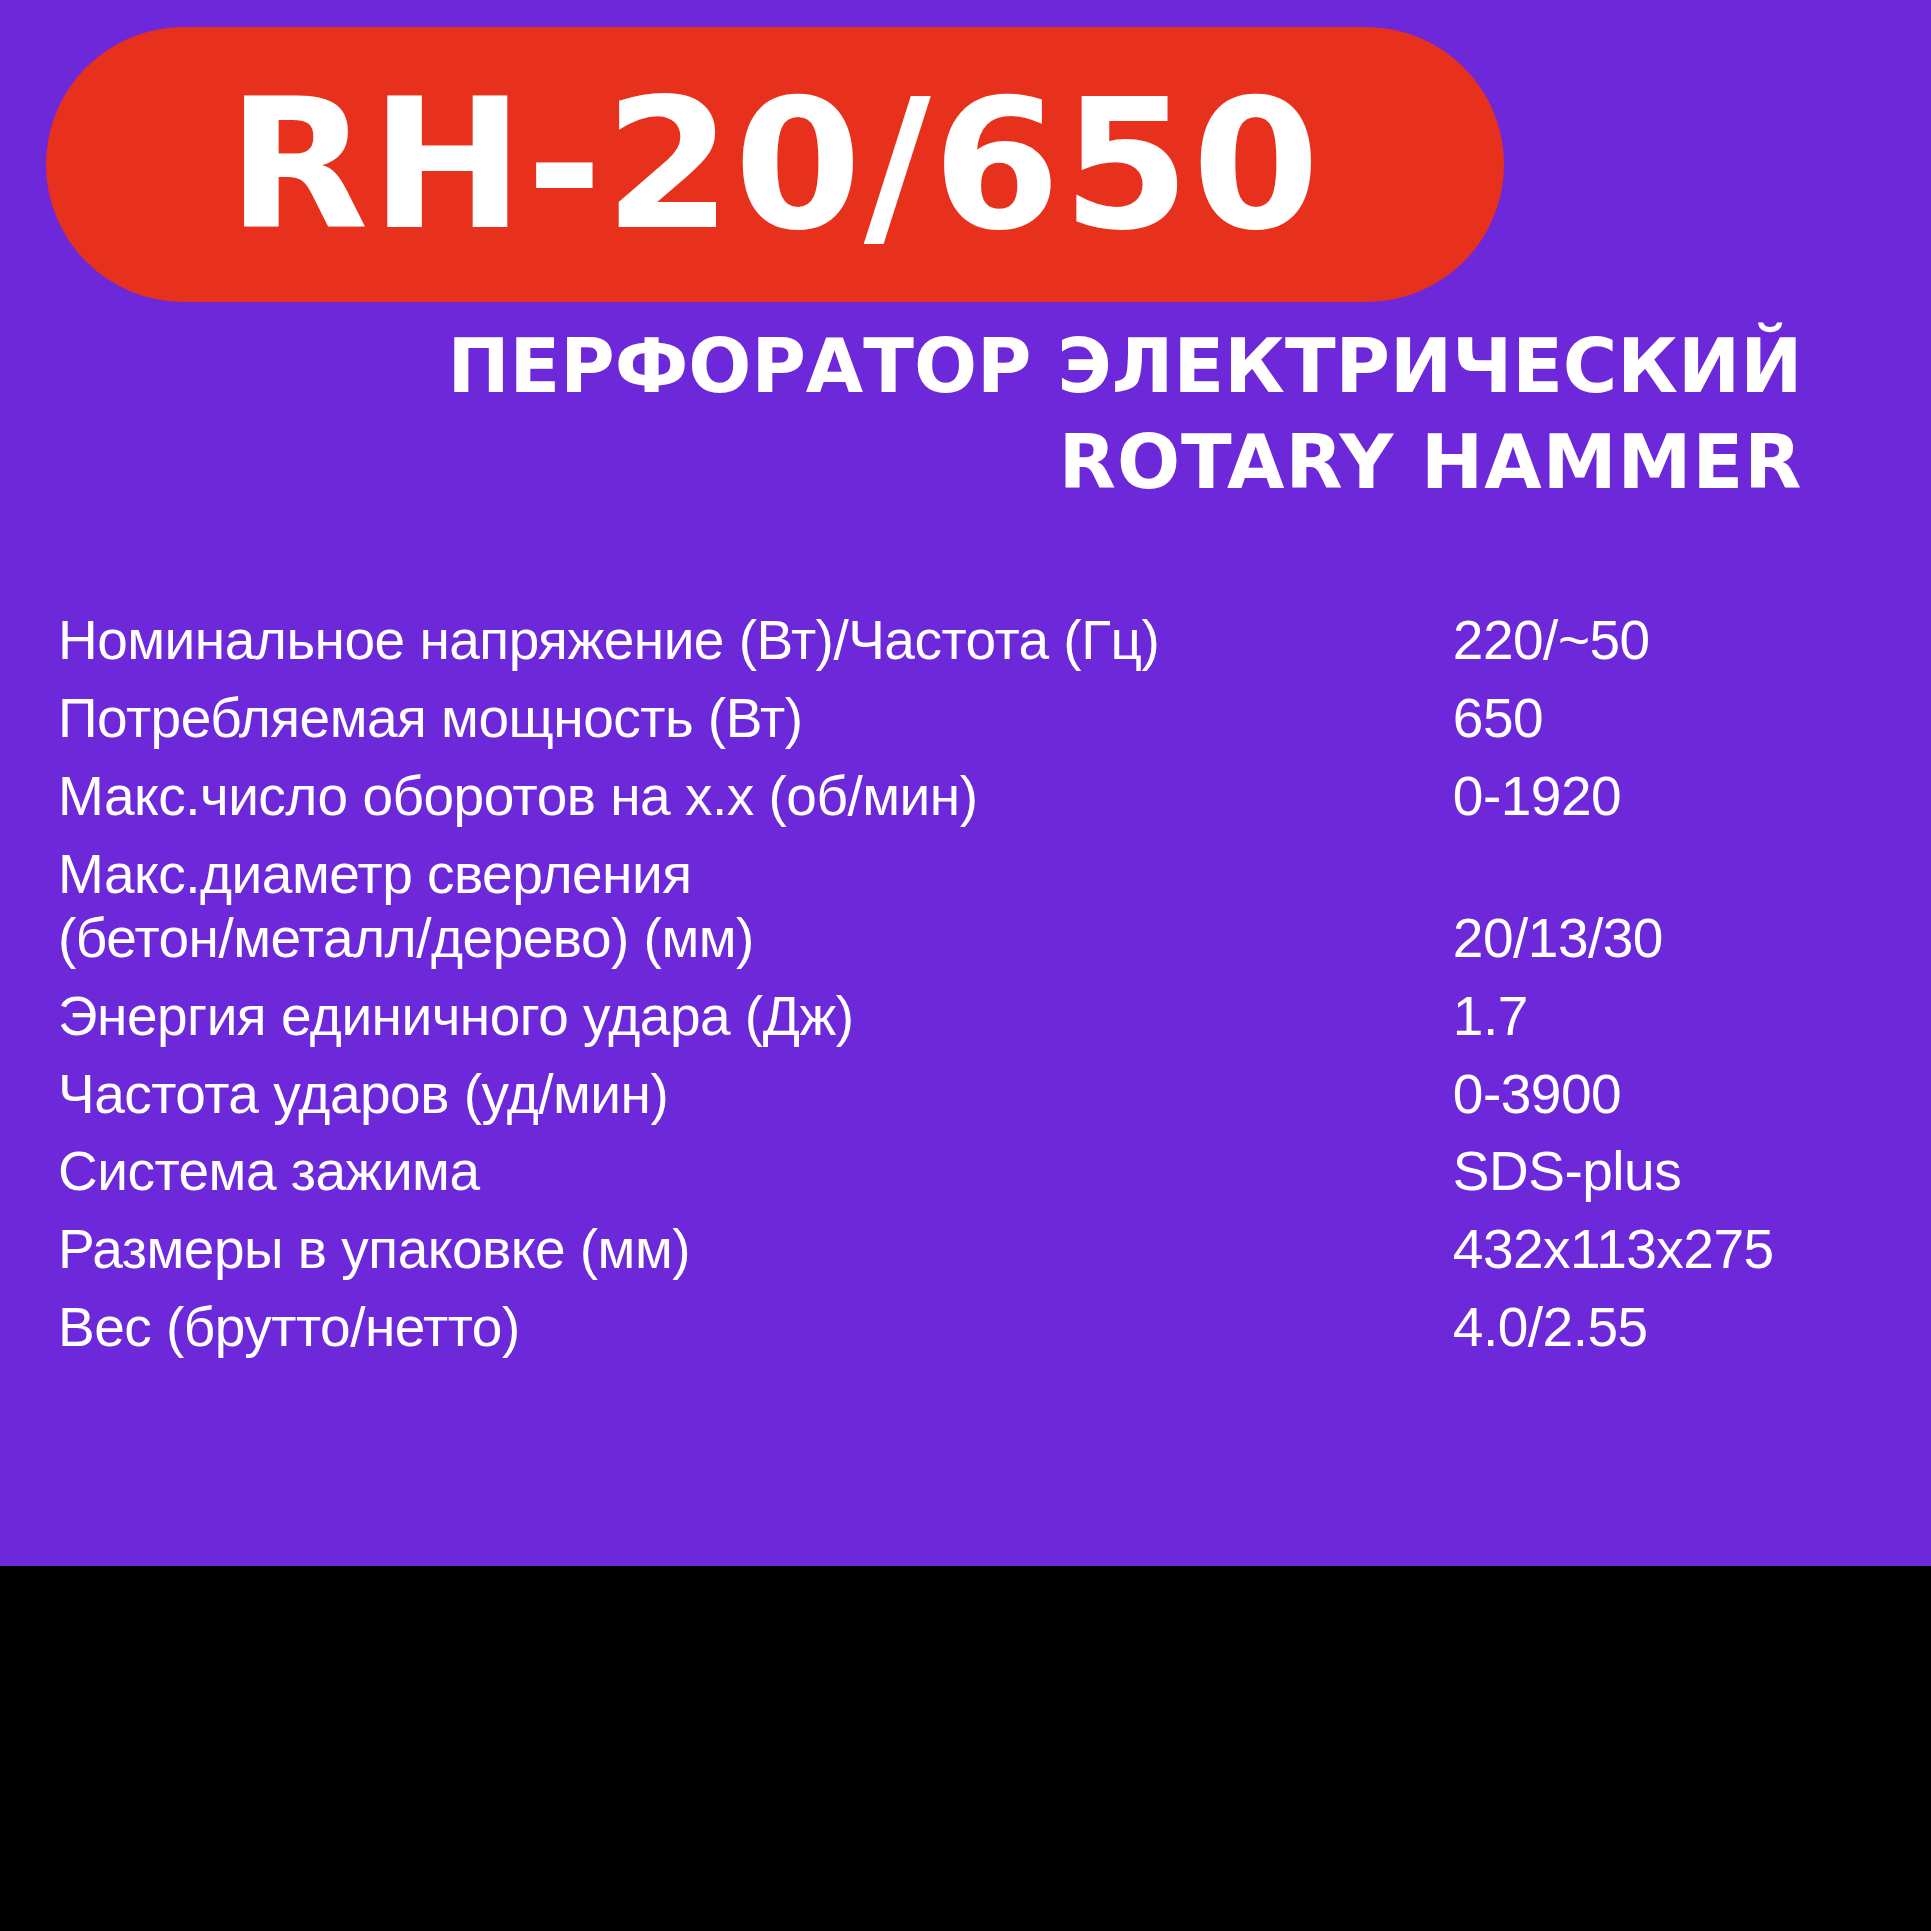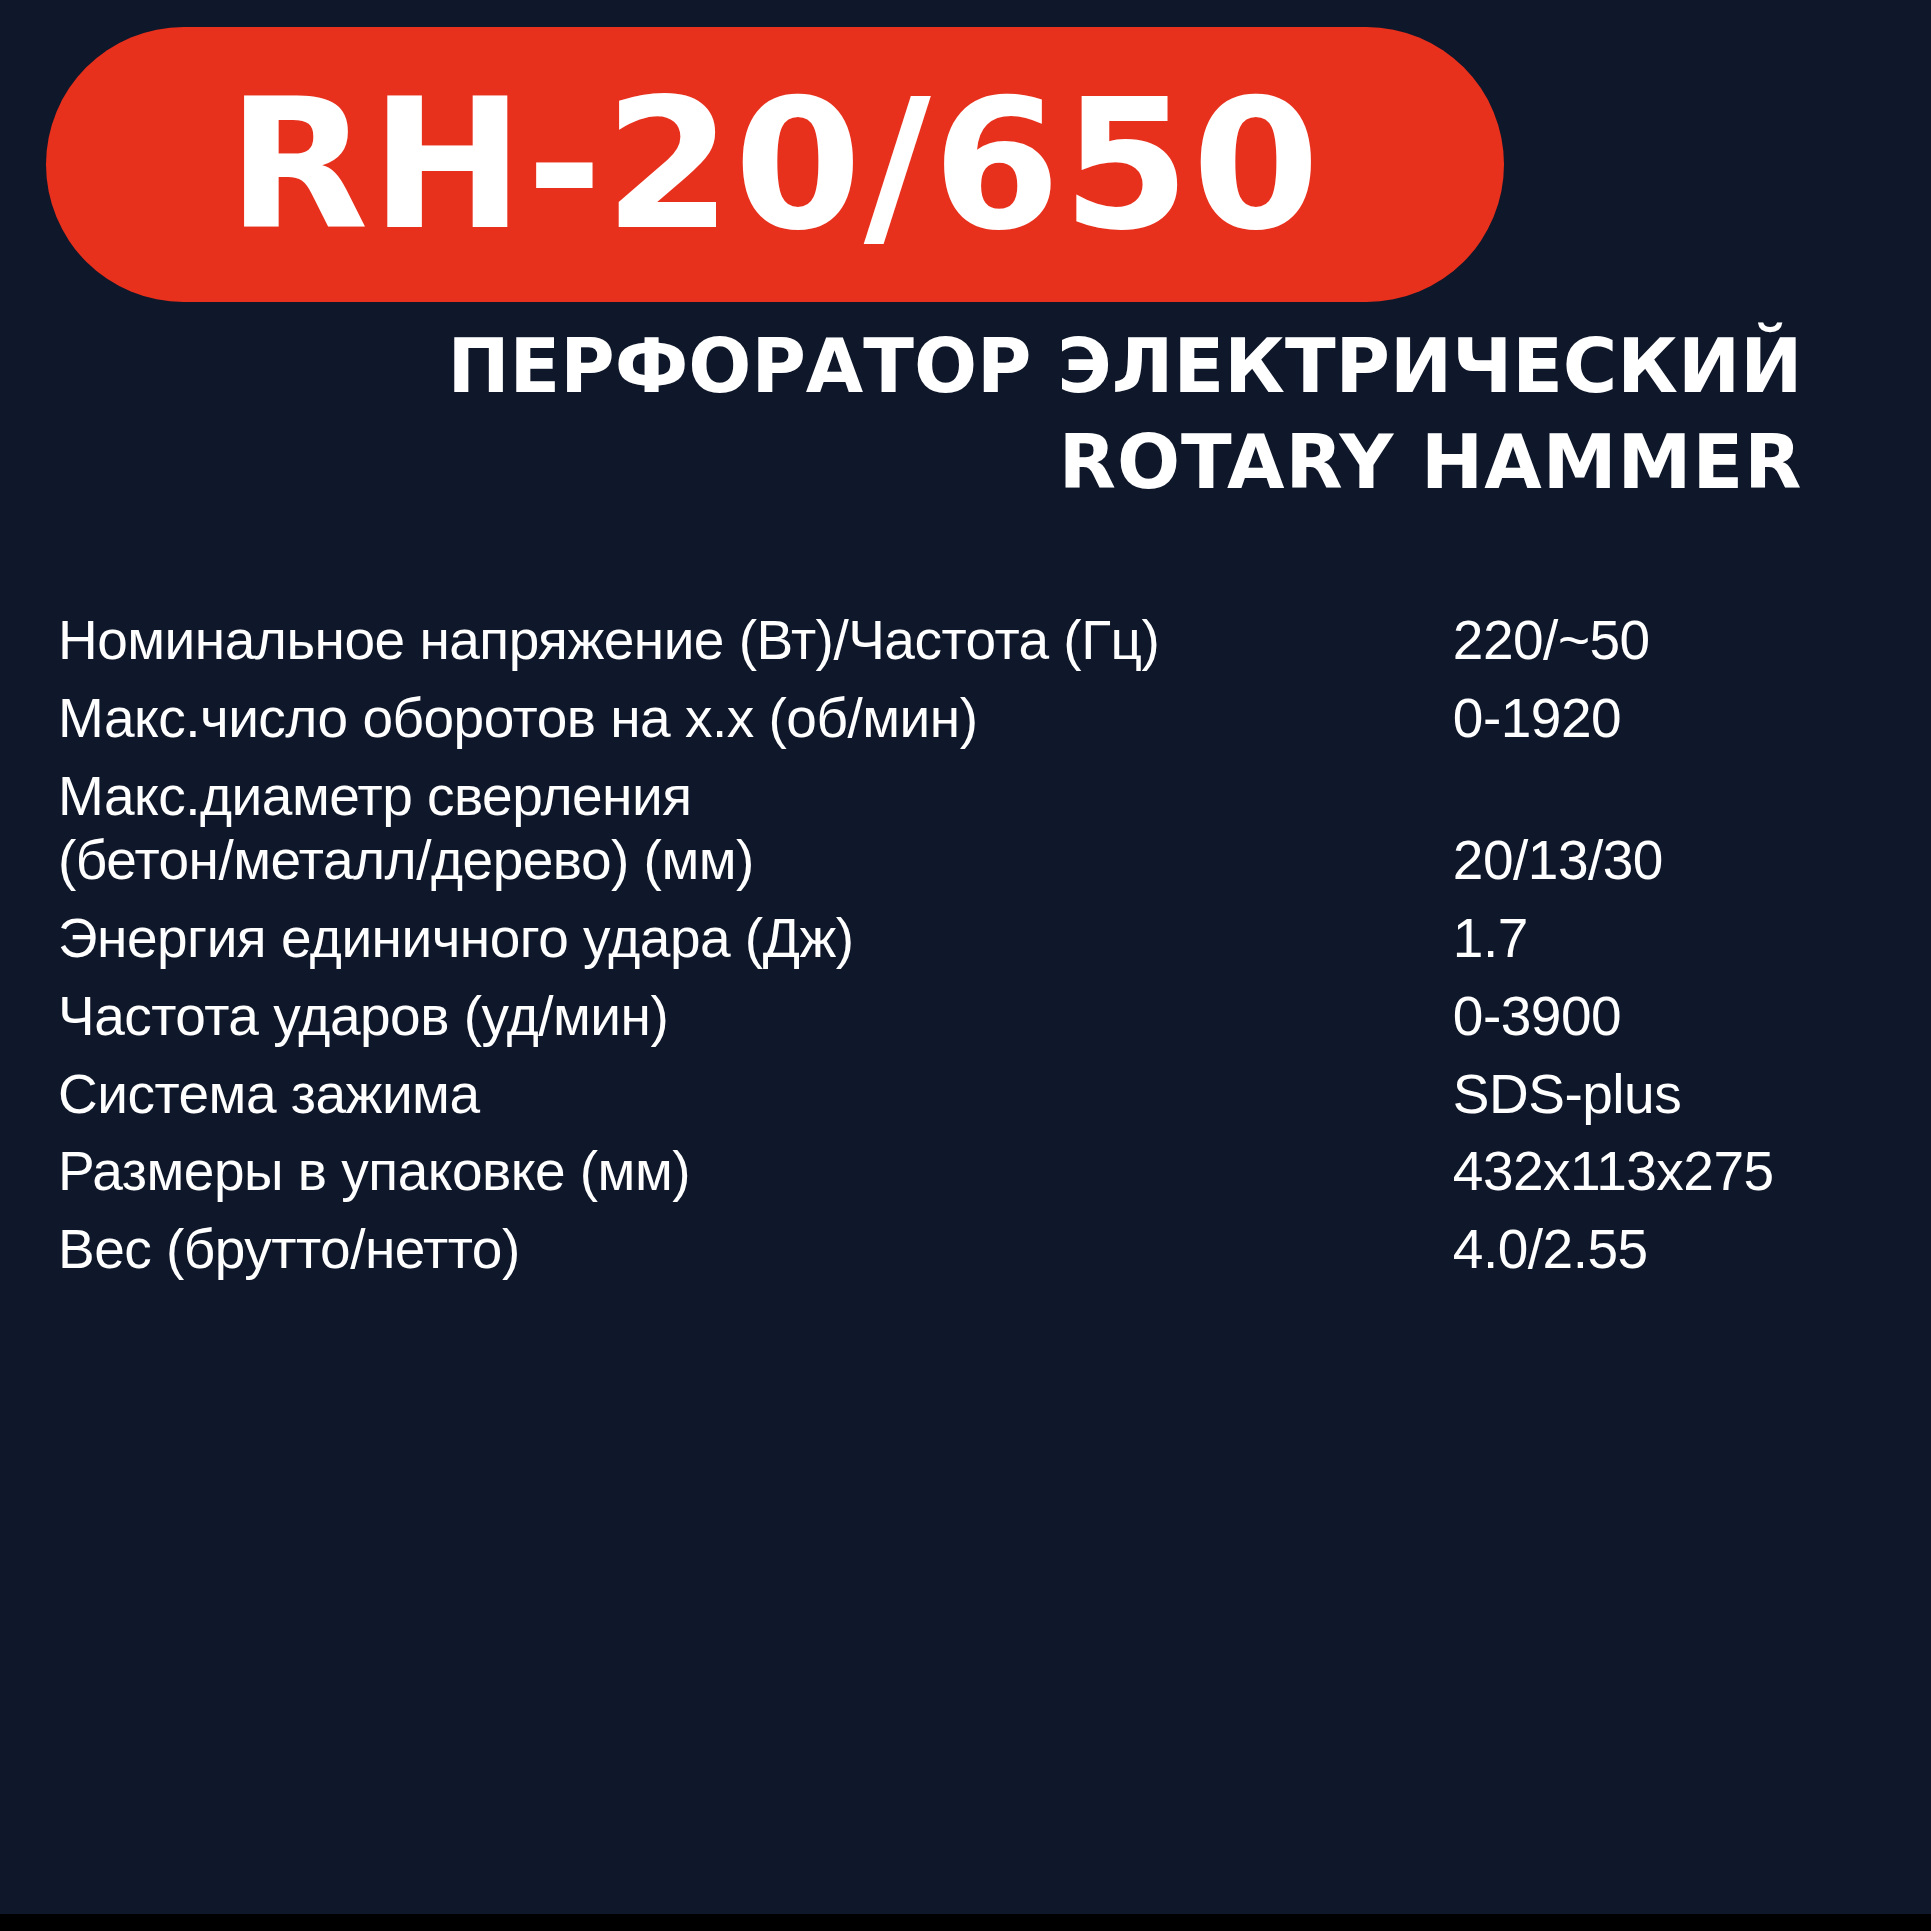--- a/index.html
+++ b/index.html
@@ -13,22 +13,22 @@
     height: 1931px;
     overflow: hidden;
     font-family: "Liberation Sans", sans-serif;
     color: #ffffff;
     -webkit-font-smoothing: antialiased;
   }
 
   .label-sheet {
     position: relative;
     width: 1931px;
-    height: 1914px;
-    background: #0f172a;
+    height: 1566px;
+    background: #6d28d9;
     box-sizing: border-box;
     padding: 0;
   }
 
   
   .model-badge {
     position: absolute;
     left: 46px;
     top: 27px;
     width: 1458px;
@@ -136,20 +136,24 @@
     <div class="title-en">ROTARY HAMMER</div>
   </div>
 
   <table class="spec-table">
     <tbody>
       <tr class="spec-row">
         <td class="spec-name">Номинальное напряжение (Вт)/Частота (Гц)</td>
         <td class="spec-value">220/~50</td>
       </tr>
       <tr class="spec-row">
+        <td class="spec-name">Потребляемая мощность (Вт)</td>
+        <td class="spec-value">650</td>
+      </tr>
+      <tr class="spec-row">
         <td class="spec-name">Макс.число оборотов на х.х (об/мин)</td>
         <td class="spec-value">0-1920</td>
       </tr>
       <tr class="spec-row tall">
         <td class="spec-name">Макс.диаметр сверления
 (бетон/металл/дерево) (мм)</td>
         <td class="spec-value">20/13/30</td>
       </tr>
       <tr class="spec-row">
         <td class="spec-name">Энергия единичного удара (Дж)</td>

